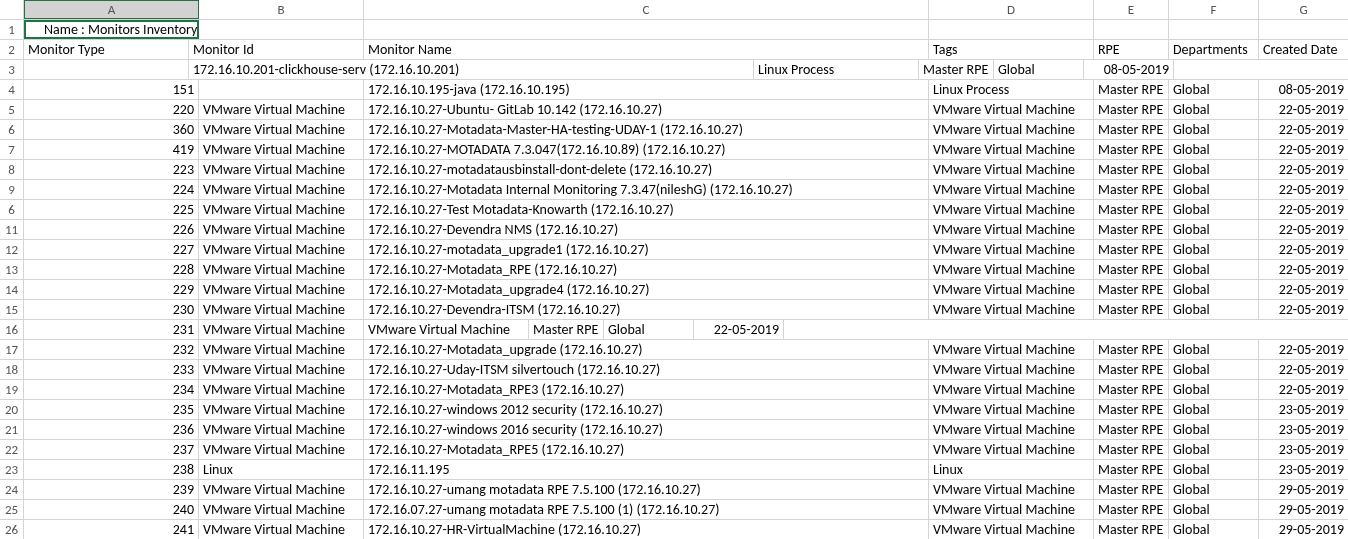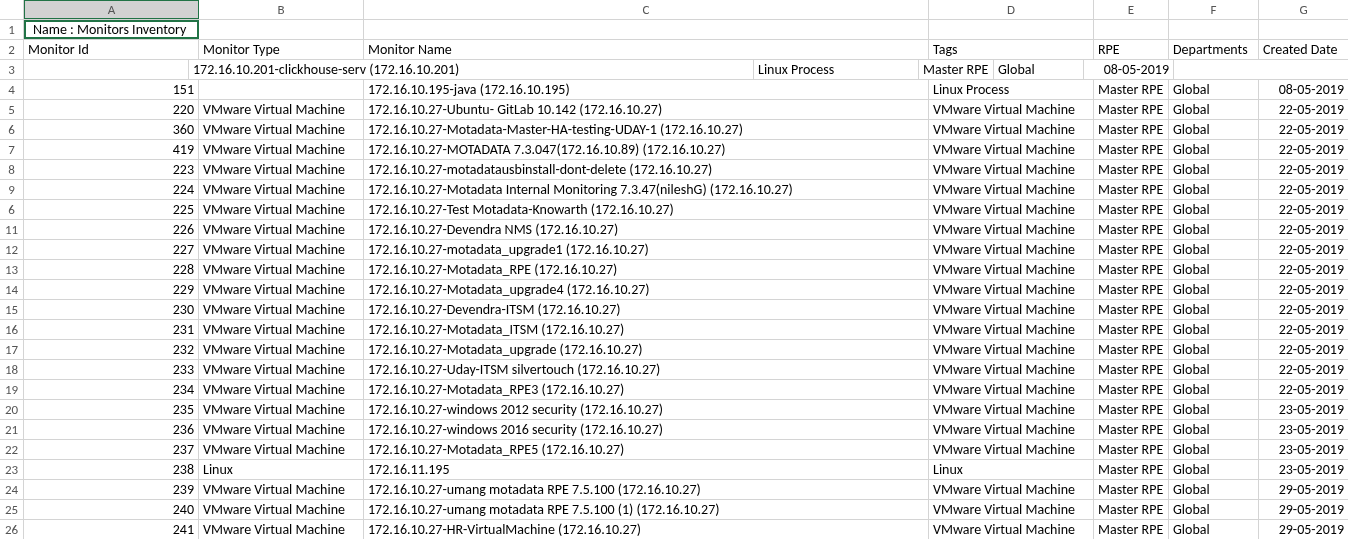--- a/index.html
+++ b/index.html
@@ -73,21 +73,21 @@
       white-space: nowrap;
       overflow: visible;
       cursor: cell;
     }
     .col-header.selected {
       background: #d2d2d2;
       border: 1px solid #217346;
     }
     .cell.selected {
       border: 2px solid #217346;
-      padding: 0 7px;
+      padding: 0 18px;
     }
     .right-align {
       justify-content: flex-end;
     }
     .overflow-visible {
       overflow: visible;
       position: relative;
       z-index: 1;
     }
   </style>
@@ -113,22 +113,22 @@
     <div class="cell col-b"></div>
     <div class="cell col-c"></div>
     <div class="cell col-d"></div>
     <div class="cell col-e"></div>
     <div class="cell col-f"></div>
     <div class="cell col-g"></div>
   </div>
 
   <div class="row">
     <div class="row-header">2</div>
+    <div class="cell col-b">Monitor Type</div>
     <div class="cell col-a">Monitor Id</div>
-    <div class="cell col-b">Monitor Type</div>
     <div class="cell col-c">Monitor Name</div>
     <div class="cell col-d">Tags</div>
     <div class="cell col-e">RPE</div>
     <div class="cell col-f overflow-visible">Departments</div>
     <div class="cell col-g">Created Date</div>
   </div>
 
   <div id="data-rows">
       <div class="row">
         <div class="row-header">3</div>
@@ -256,21 +256,20 @@
         <div class="cell col-c">172.16.10.27-Devendra-ITSM (172.16.10.27)</div>
         <div class="cell col-d">VMware Virtual Machine</div>
         <div class="cell col-e overflow-visible">Master RPE</div>
         <div class="cell col-f">Global</div>
         <div class="cell col-g right-align">22-05-2019</div>
       </div>
       <div class="row">
         <div class="row-header">16</div>
         <div class="cell col-a right-align">231</div>
         <div class="cell col-b">VMware Virtual Machine</div>
-        <div class="cell col-c">172.16.10.27-Motadata_ITSM (172.16.10.27)</div>
         <div class="cell col-d">VMware Virtual Machine</div>
         <div class="cell col-e overflow-visible">Master RPE</div>
         <div class="cell col-f">Global</div>
         <div class="cell col-g right-align">22-05-2019</div>
       </div>
       <div class="row">
         <div class="row-header">17</div>
         <div class="cell col-a right-align">232</div>
         <div class="cell col-b">VMware Virtual Machine</div>
         <div class="cell col-c">172.16.10.27-Motadata_upgrade (172.16.10.27)</div>
@@ -346,21 +345,21 @@
         <div class="cell col-c">172.16.10.27-umang motadata RPE 7.5.100 (172.16.10.27)</div>
         <div class="cell col-d">VMware Virtual Machine</div>
         <div class="cell col-e overflow-visible">Master RPE</div>
         <div class="cell col-f">Global</div>
         <div class="cell col-g right-align">29-05-2019</div>
       </div>
       <div class="row">
         <div class="row-header">25</div>
         <div class="cell col-a right-align">240</div>
         <div class="cell col-b">VMware Virtual Machine</div>
-        <div class="cell col-c">172.16.10.27-umang motadata RPE 7.5.100 (1) (172.16.10.27)</div>
+        <div class="cell col-c">172.16.07.27-umang motadata RPE 7.5.100 (1) (172.16.10.27)</div>
         <div class="cell col-d">VMware Virtual Machine</div>
         <div class="cell col-e overflow-visible">Master RPE</div>
         <div class="cell col-f">Global</div>
         <div class="cell col-g right-align">29-05-2019</div>
       </div>
       <div class="row">
         <div class="row-header">26</div>
         <div class="cell col-a right-align">241</div>
         <div class="cell col-b">VMware Virtual Machine</div>
         <div class="cell col-c">172.16.10.27-HR-VirtualMachine (172.16.10.27)</div>

